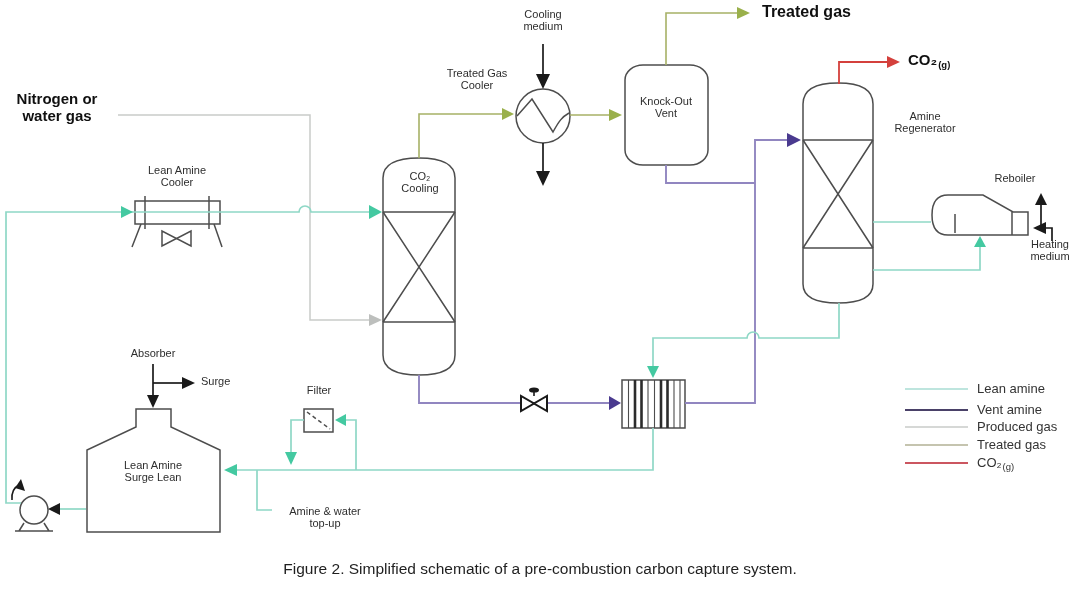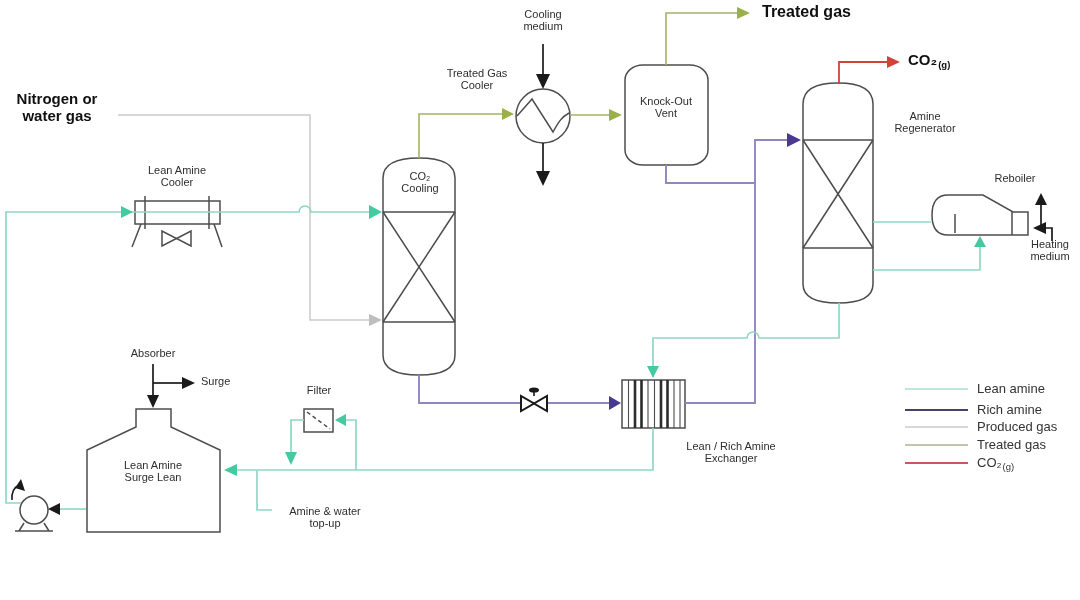--- a/index.html
+++ b/index.html
@@ -197,24 +197,20 @@
 
 <div class="lbl" style="left:997px; top:172px;padding-left:36px;">
   <div>Reboiler</div>
 </div>
 
 <div class="lbl" style="left:1050px; top:238px;">
   <div>Heating</div>
       <div>medium</div>
 </div>
 
-<div class="lbl" style="left:731px; top:440px;">
-  <div>Lean / Rich Amine</div>
-      <div>Exchanger</div>
-</div>
 
 <div class="lbl" style="left:319px; top:384px;">
   <div>Filter</div>
 </div>
 
 <div class="lbl" style="left:153px; top:347px;">
   <div>Absorber</div>
 </div>
 
 <div class="lbl la" style="left:201px; top:375px;">
@@ -228,26 +224,27 @@
 
 <div class="lbl" style="left:325px; top:491px;margin-top:14px;">
   <div>Amine &amp; water</div>
       <div>top-up</div>
 </div>
 
 <div class="legend-label" style="top:381px;">
   <span>Lean amine</span><span class="sub2"></span>
 </div>
 <div class="legend-label" style="top:402px;">
-  <span>Rich amine</span><span class="sub2"></span>
+  <span>Vent amine</span><span class="sub2"></span>
 </div>
 <div class="legend-label" style="top:419px;">
   <span>Produced gas</span><span class="sub2"></span>
 </div>
 <div class="legend-label" style="top:437px;">
   <span>Treated gas</span><span class="sub2"></span>
 </div>
 <div class="legend-label" style="top:455px;">
   <span>CO₂</span><span class="sub2">(g)</span>
 </div>
 
+<div class="caption">Figure 2. Simplified schematic of a pre-combustion carbon capture system.</div>
 
 </div>
 
 </body></html>

